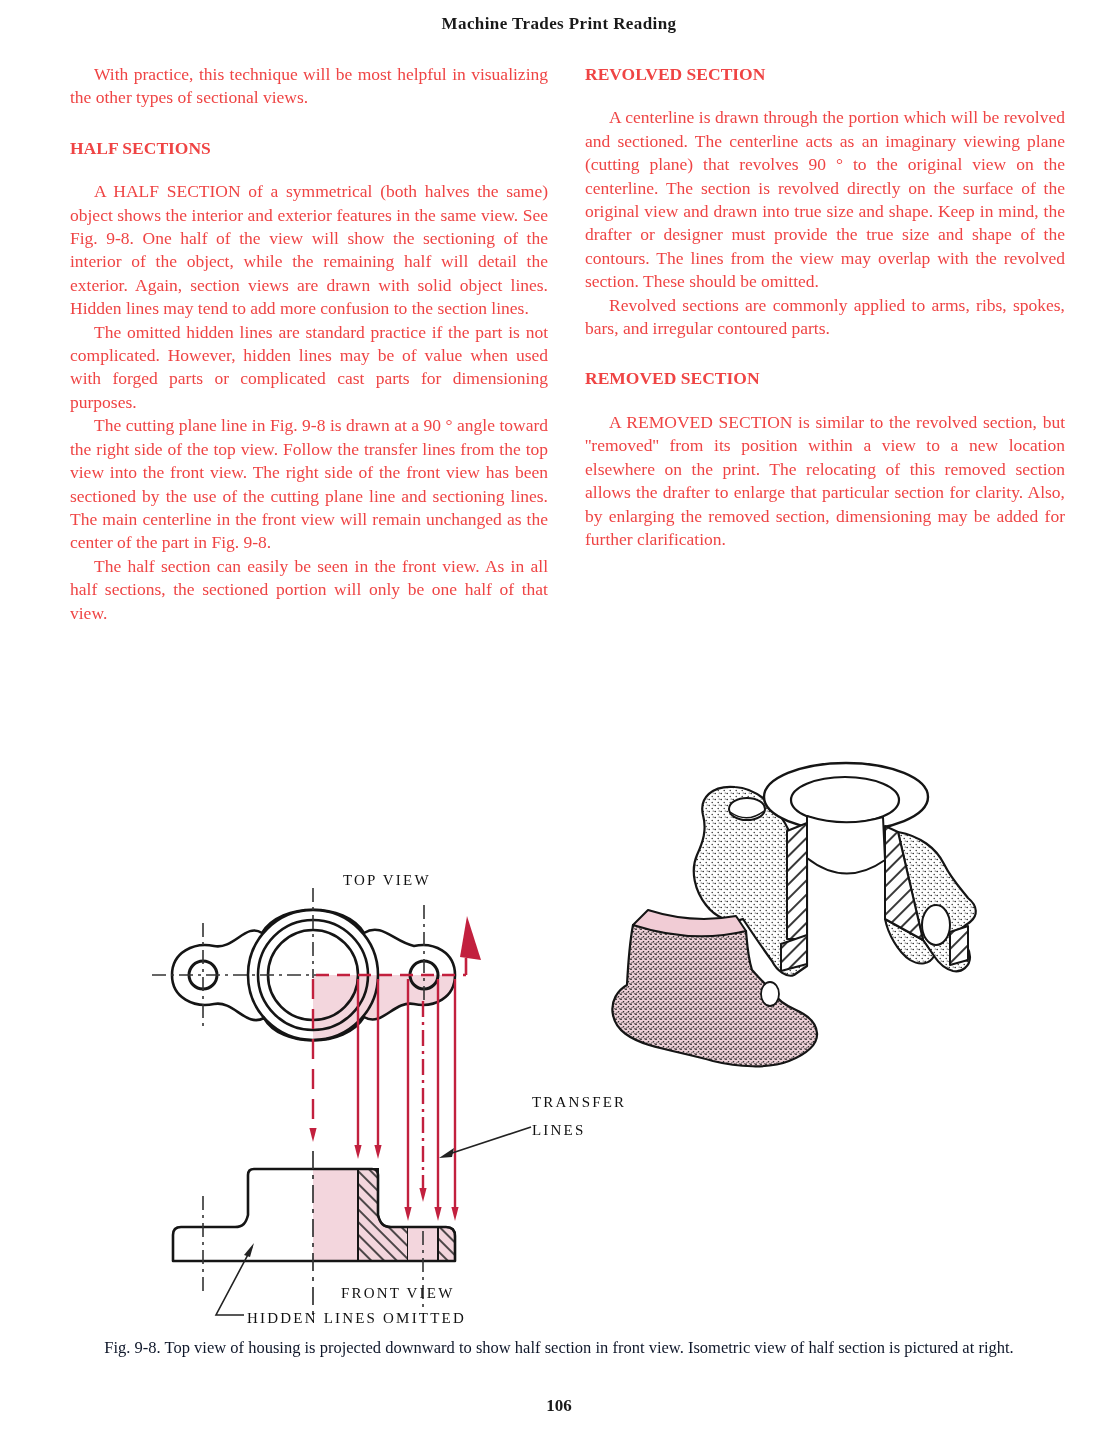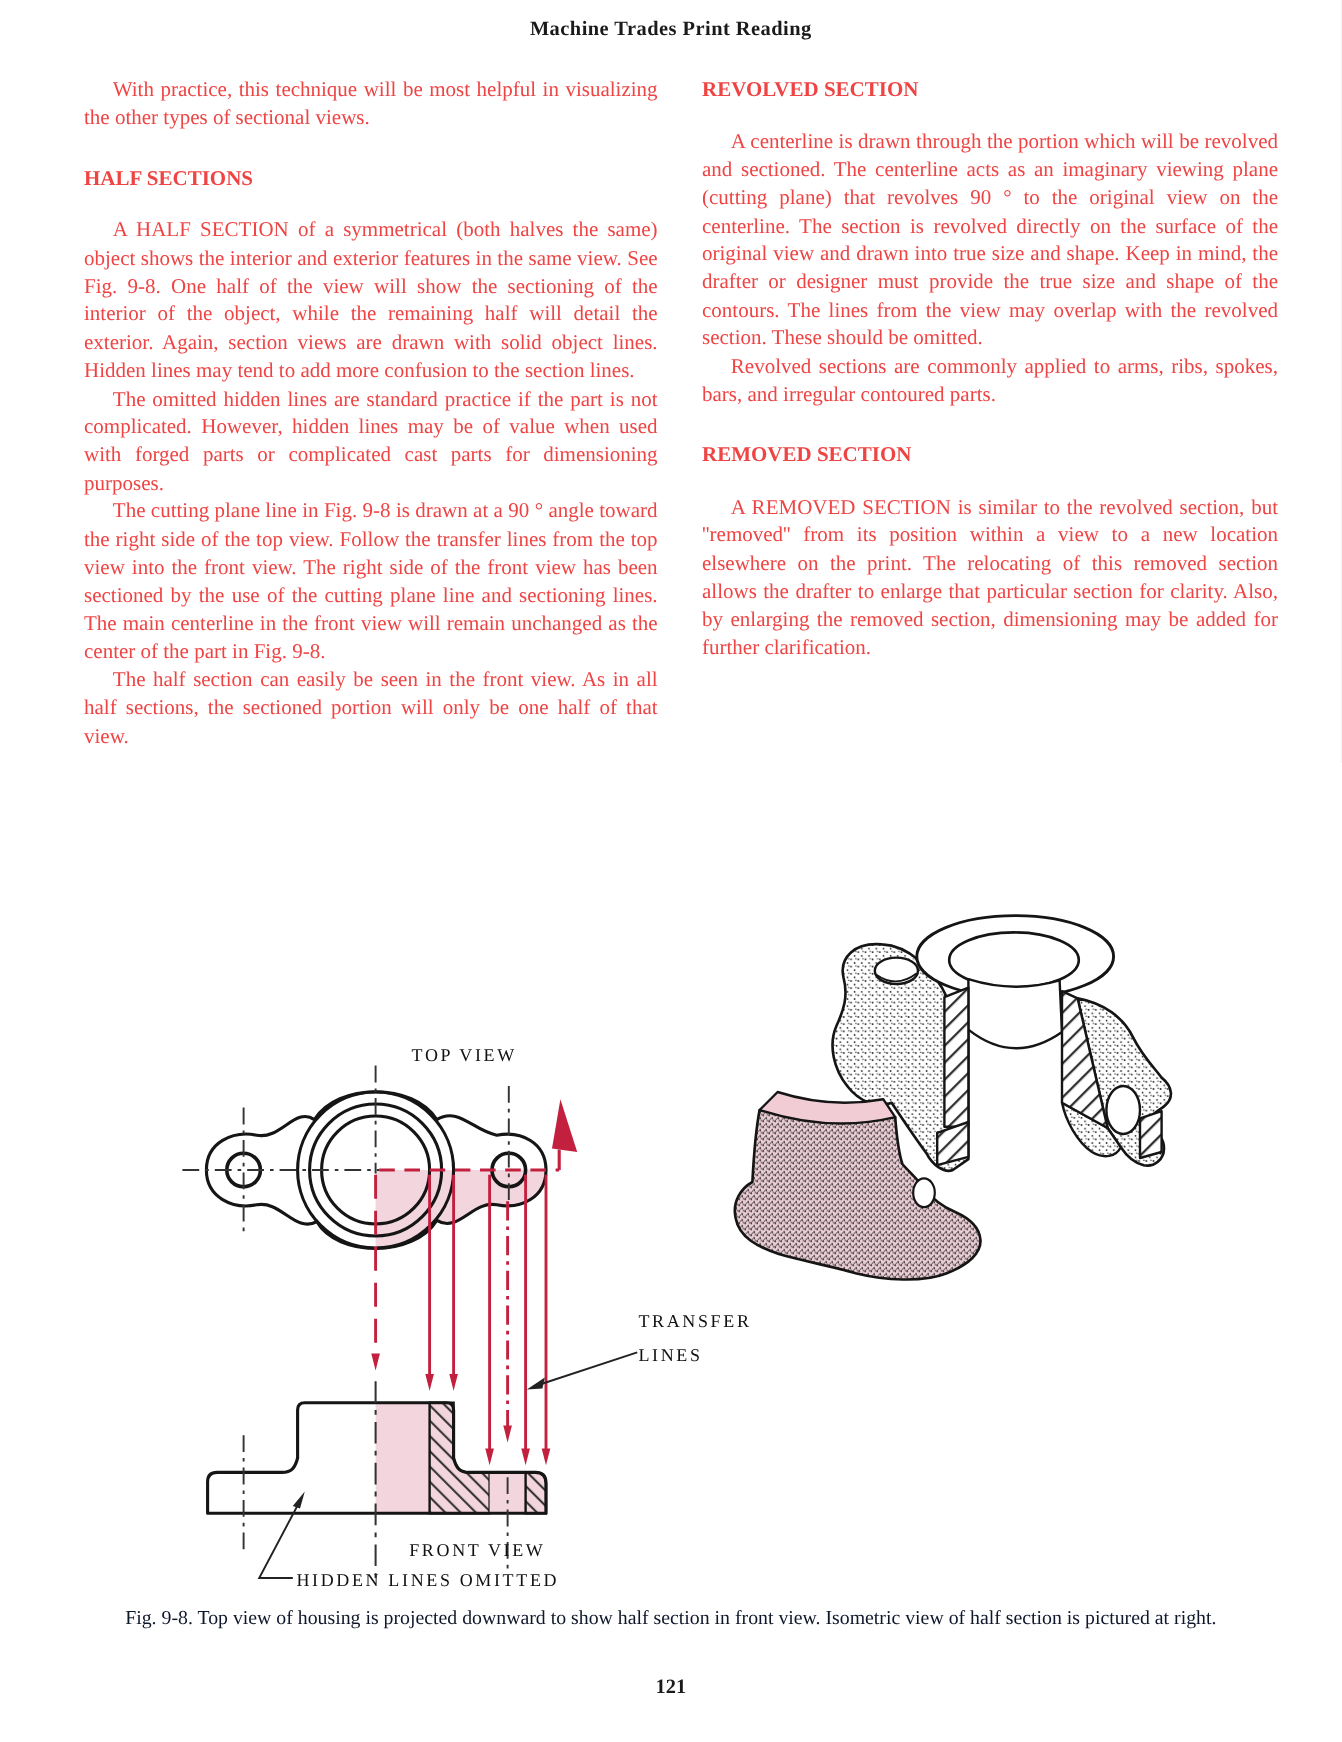--- a/index.html
+++ b/index.html
@@ -204,15 +204,15 @@
     <div class="fig-label" style="left:343px;top:128px;">TOP VIEW</div>
     <div class="fig-label" style="left:532px;top:350px;">
       <div>TRANSFER</div>
       <div>LINES</div>
     </div>
     <div class="fig-label" style="left:341px;top:541px;">FRONT VIEW</div>
     <div class="fig-label" style="left:247px;top:566px;">HIDDEN LINES OMITTED</div>
   </div>
 
   <div class="caption">Fig. 9-8. Top view of housing is projected downward to show half section in front view. Isometric view of half section is pictured at right.</div>
-  <div class="page-num">121</div>
+  <div class="page-num">106</div>
 
 </div>
 
 </body></html>

